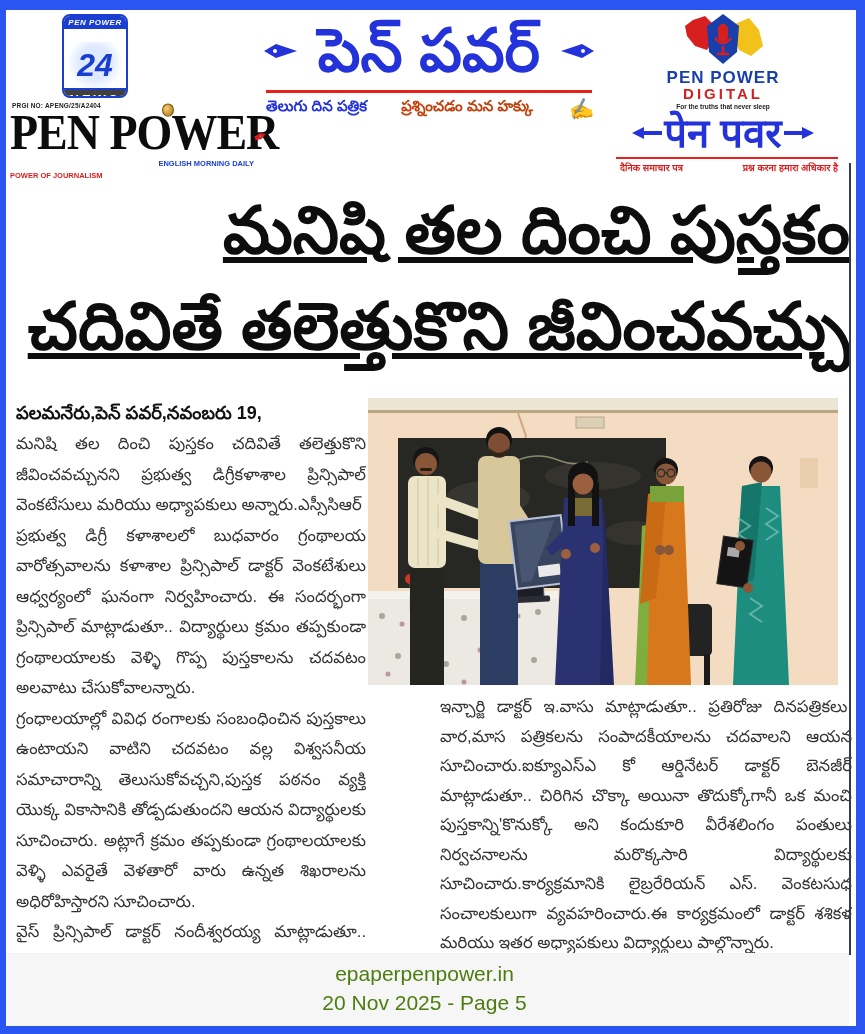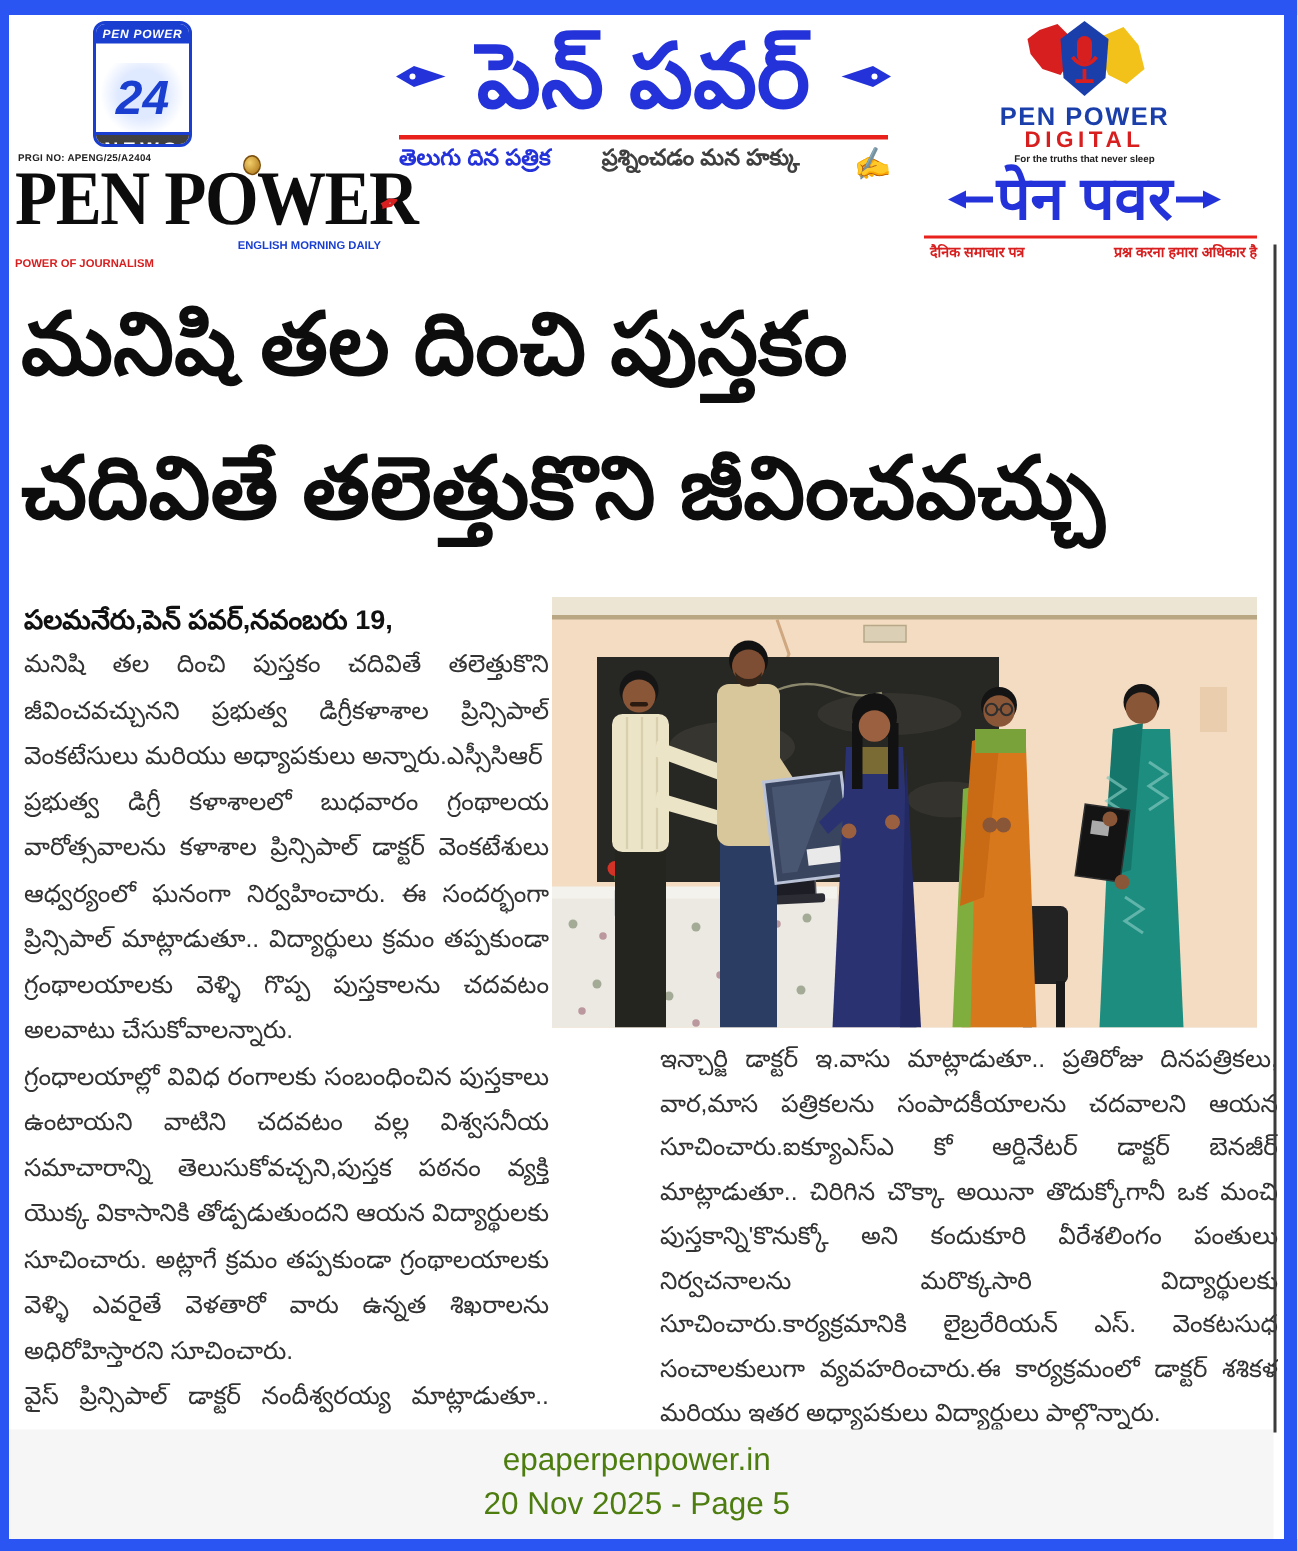--- a/index.html
+++ b/index.html
@@ -37,36 +37,36 @@
   .mast-tags{display:flex;justify-content:space-between;width:244px;margin-top:8px;}
   .mast-tags .l{color:#d81f1f;font-size:7.5px;font-weight:bold;margin-top:12px;}
   .mast-tags .r{color:#1a3fd0;font-size:7.5px;font-weight:bold;}
 
   .tel-title{display:flex;align-items:center;justify-content:center;gap:20px;}
   .tel-title .txt{font-size:60px;line-height:74px;font-weight:800;color:#2433d9;
                   text-shadow:0 0 1px #ffffff;white-space:nowrap;}
   .red-rule{height:3px;background:#e8211d;margin:2px 6px 0 6px;}
   .tel-subs{display:flex;justify-content:space-between;align-items:flex-start;padding:4px 4px 0 6px;}
   .tel-subs .l{color:#2433d9;font-size:15px;font-weight:bold;}
-  .tel-subs .r{color:#404040;font-size:15px;font-weight:bold;}
+  .tel-subs .r{color:#c2410c;font-size:15px;font-weight:bold;}
   .hand-red{color:#e8211d;font-size:20px;margin-left:2px;transform:rotate(-10deg);}
 
   .pp-digital-logo{margin:0 auto;display:block;}
   .ppd-name{font-size:17px;font-weight:800;color:#1b3faa;letter-spacing:1px;line-height:16px;}
   .ppd-sub{font-size:15px;font-weight:800;color:#d81f1f;letter-spacing:3px;line-height:16px;}
   .ppd-tag{font-size:6.5px;font-weight:bold;color:#222;margin-top:1px;}
   .hin-title{display:flex;align-items:center;justify-content:center;gap:2px;margin-top:1px;}
   .hin-title .txt{font-size:40px;line-height:44px;font-weight:700;color:#2433d9;white-space:nowrap;}
   .hin-rule{height:2px;background:#e8211d;margin:2px 10px 0 18px;}
   .hin-subs{display:flex;justify-content:space-between;padding:2px 10px 0 22px;}
   .hin-subs span{color:#d81f1f;font-size:9.5px;font-weight:bold;}
 
   
-  .headline{position:absolute;top:182px;left:14px;width:836px;text-align:left;
-            font-weight:800;color:#0d0d0d;font-size:58px;line-height:96px;letter-spacing:0px;}
+  .headline{position:absolute;top:182px;left:14px;width:836px;text-align:right;
+            font-weight:800;color:#0d0d0d;font-size:66px;line-height:96px;letter-spacing:0px;text-decoration:underline;}
 
   
   .col-left{position:absolute;left:16px;top:398px;width:350px;height:562px;overflow:hidden;
             color:#333;font-size:16.5px;line-height:30.5px;text-align:justify;}
   .dateline{font-weight:bold;font-size:18px;color:#111;line-height:30px;}
   .col-left p{margin:0;}
   .photo-wrap{position:absolute;left:368px;top:398px;width:470px;height:287px;background:#e9dcc8;}
   .col-right{position:absolute;left:440px;top:692px;width:412px;height:268px;overflow:hidden;
              color:#333;font-size:16.5px;line-height:29.5px;text-align:justify;}
   .col-right p{margin:0;}

